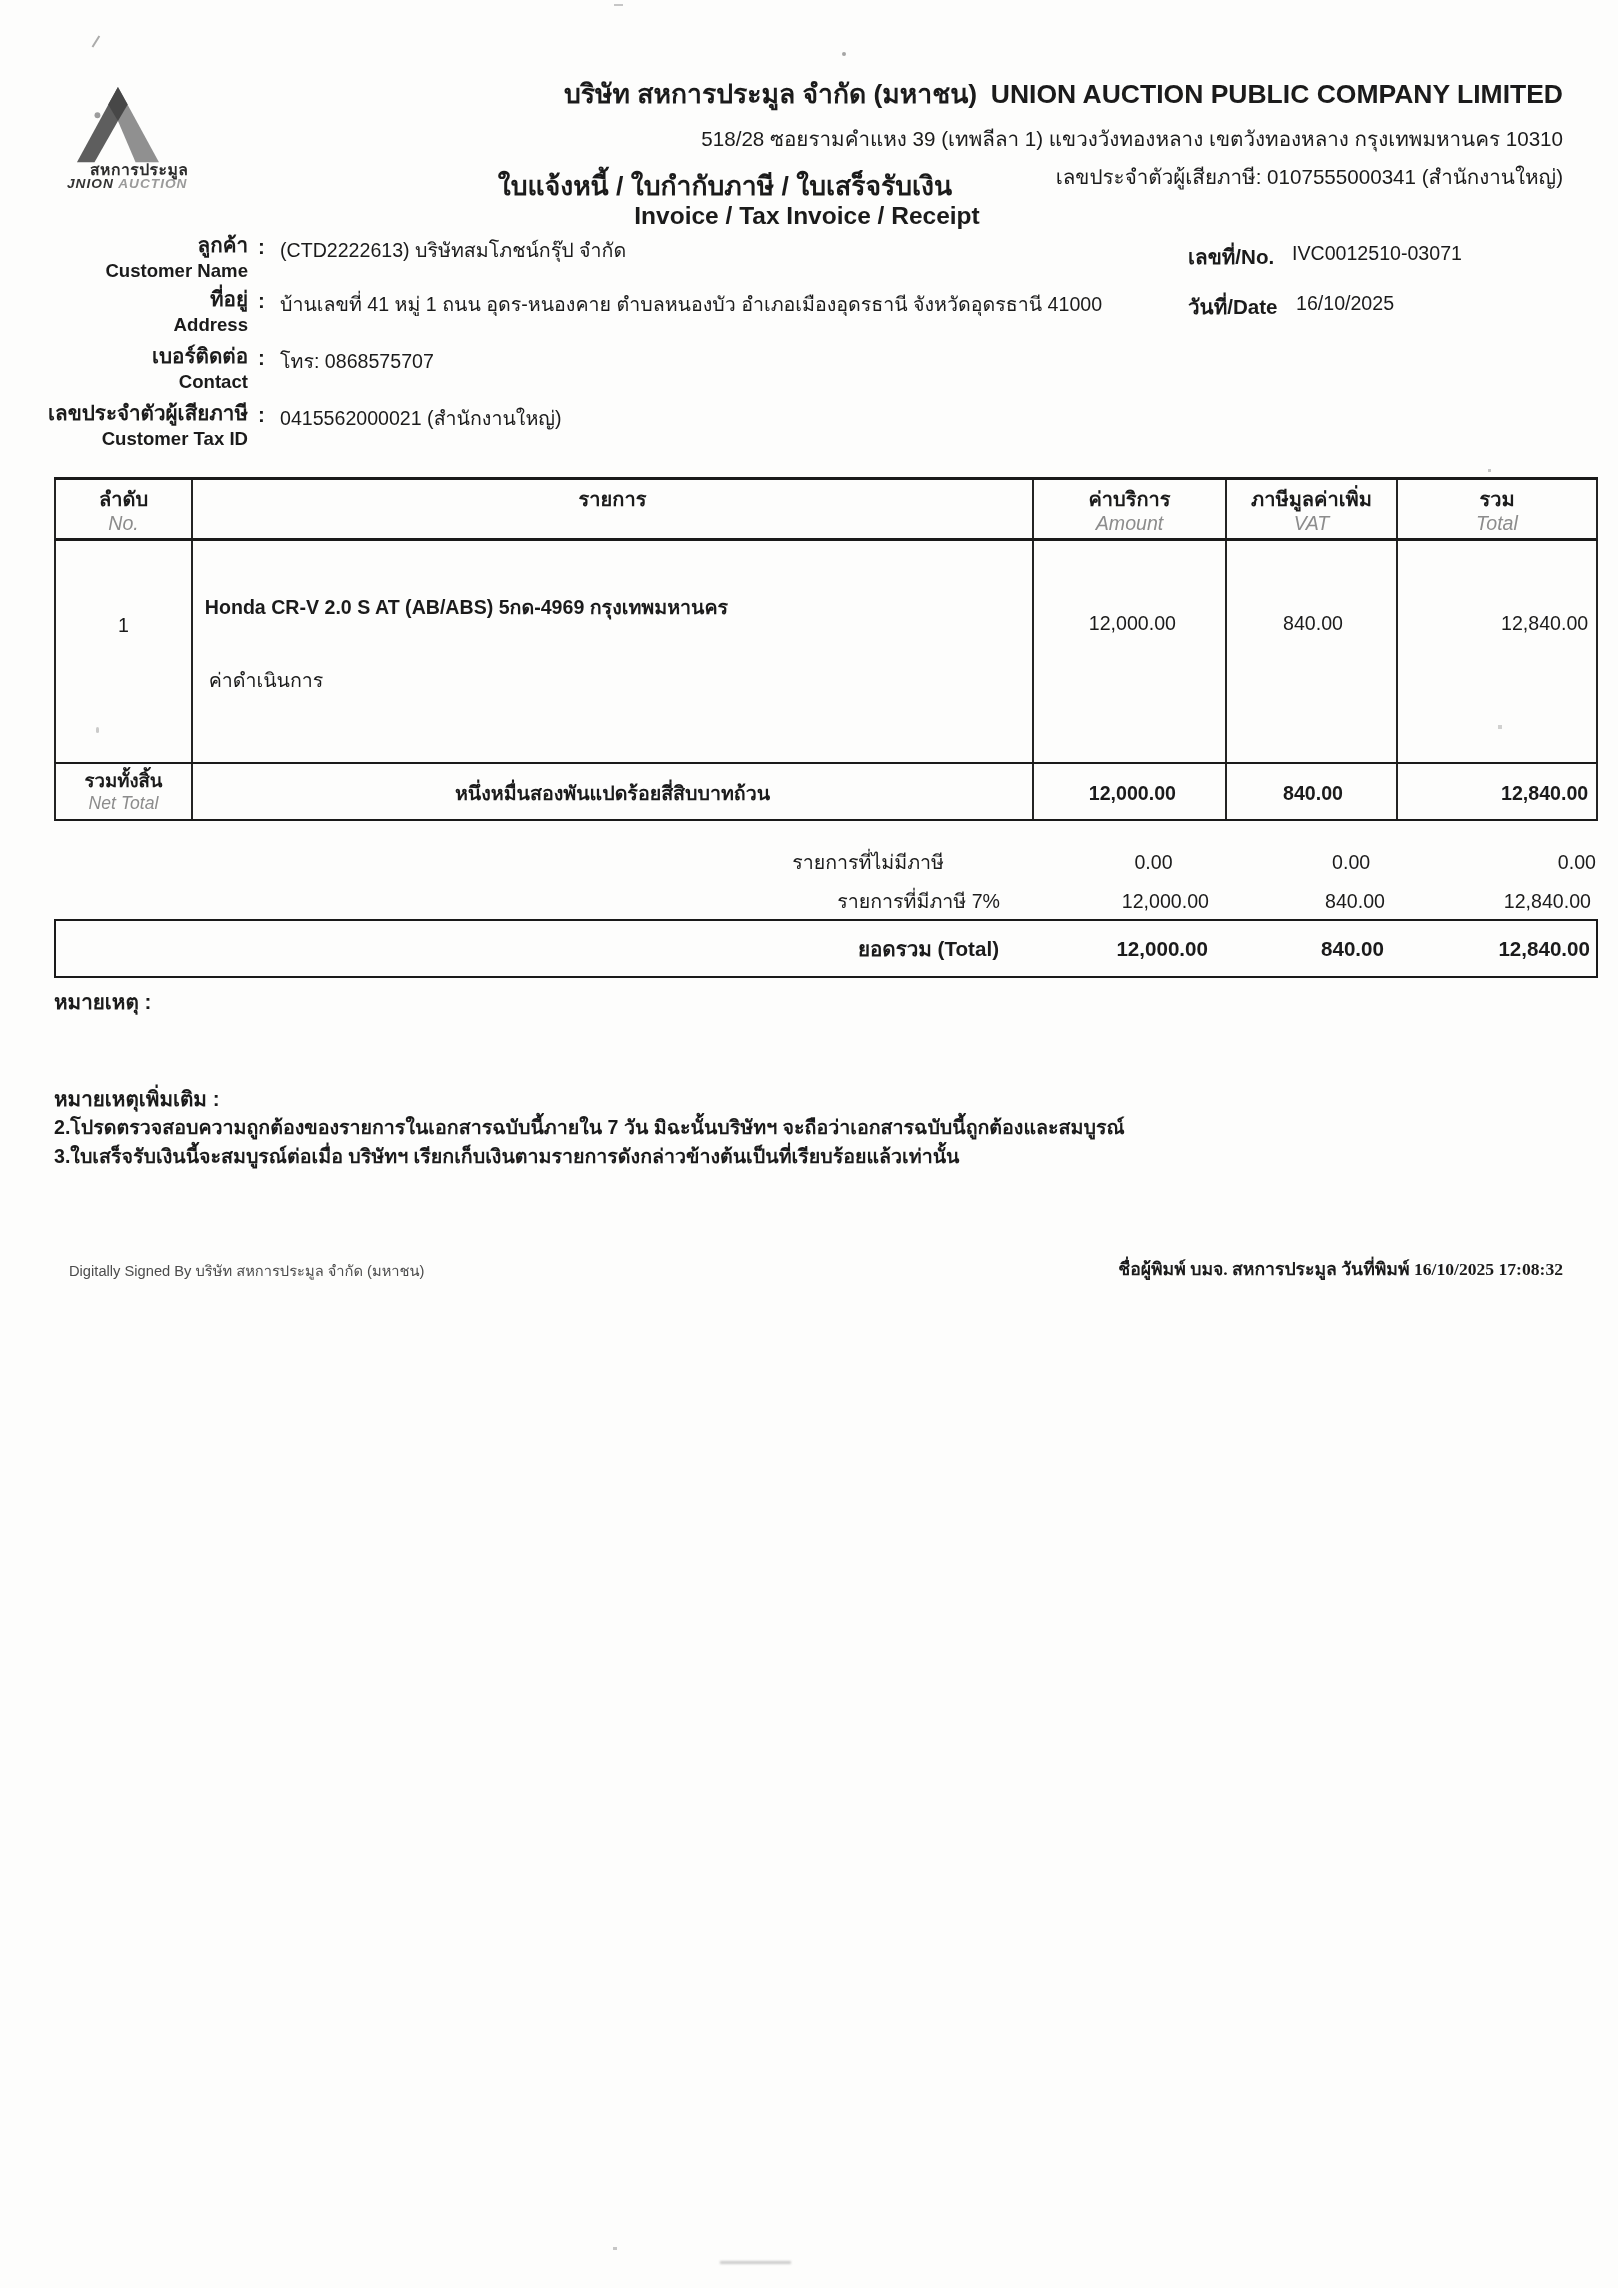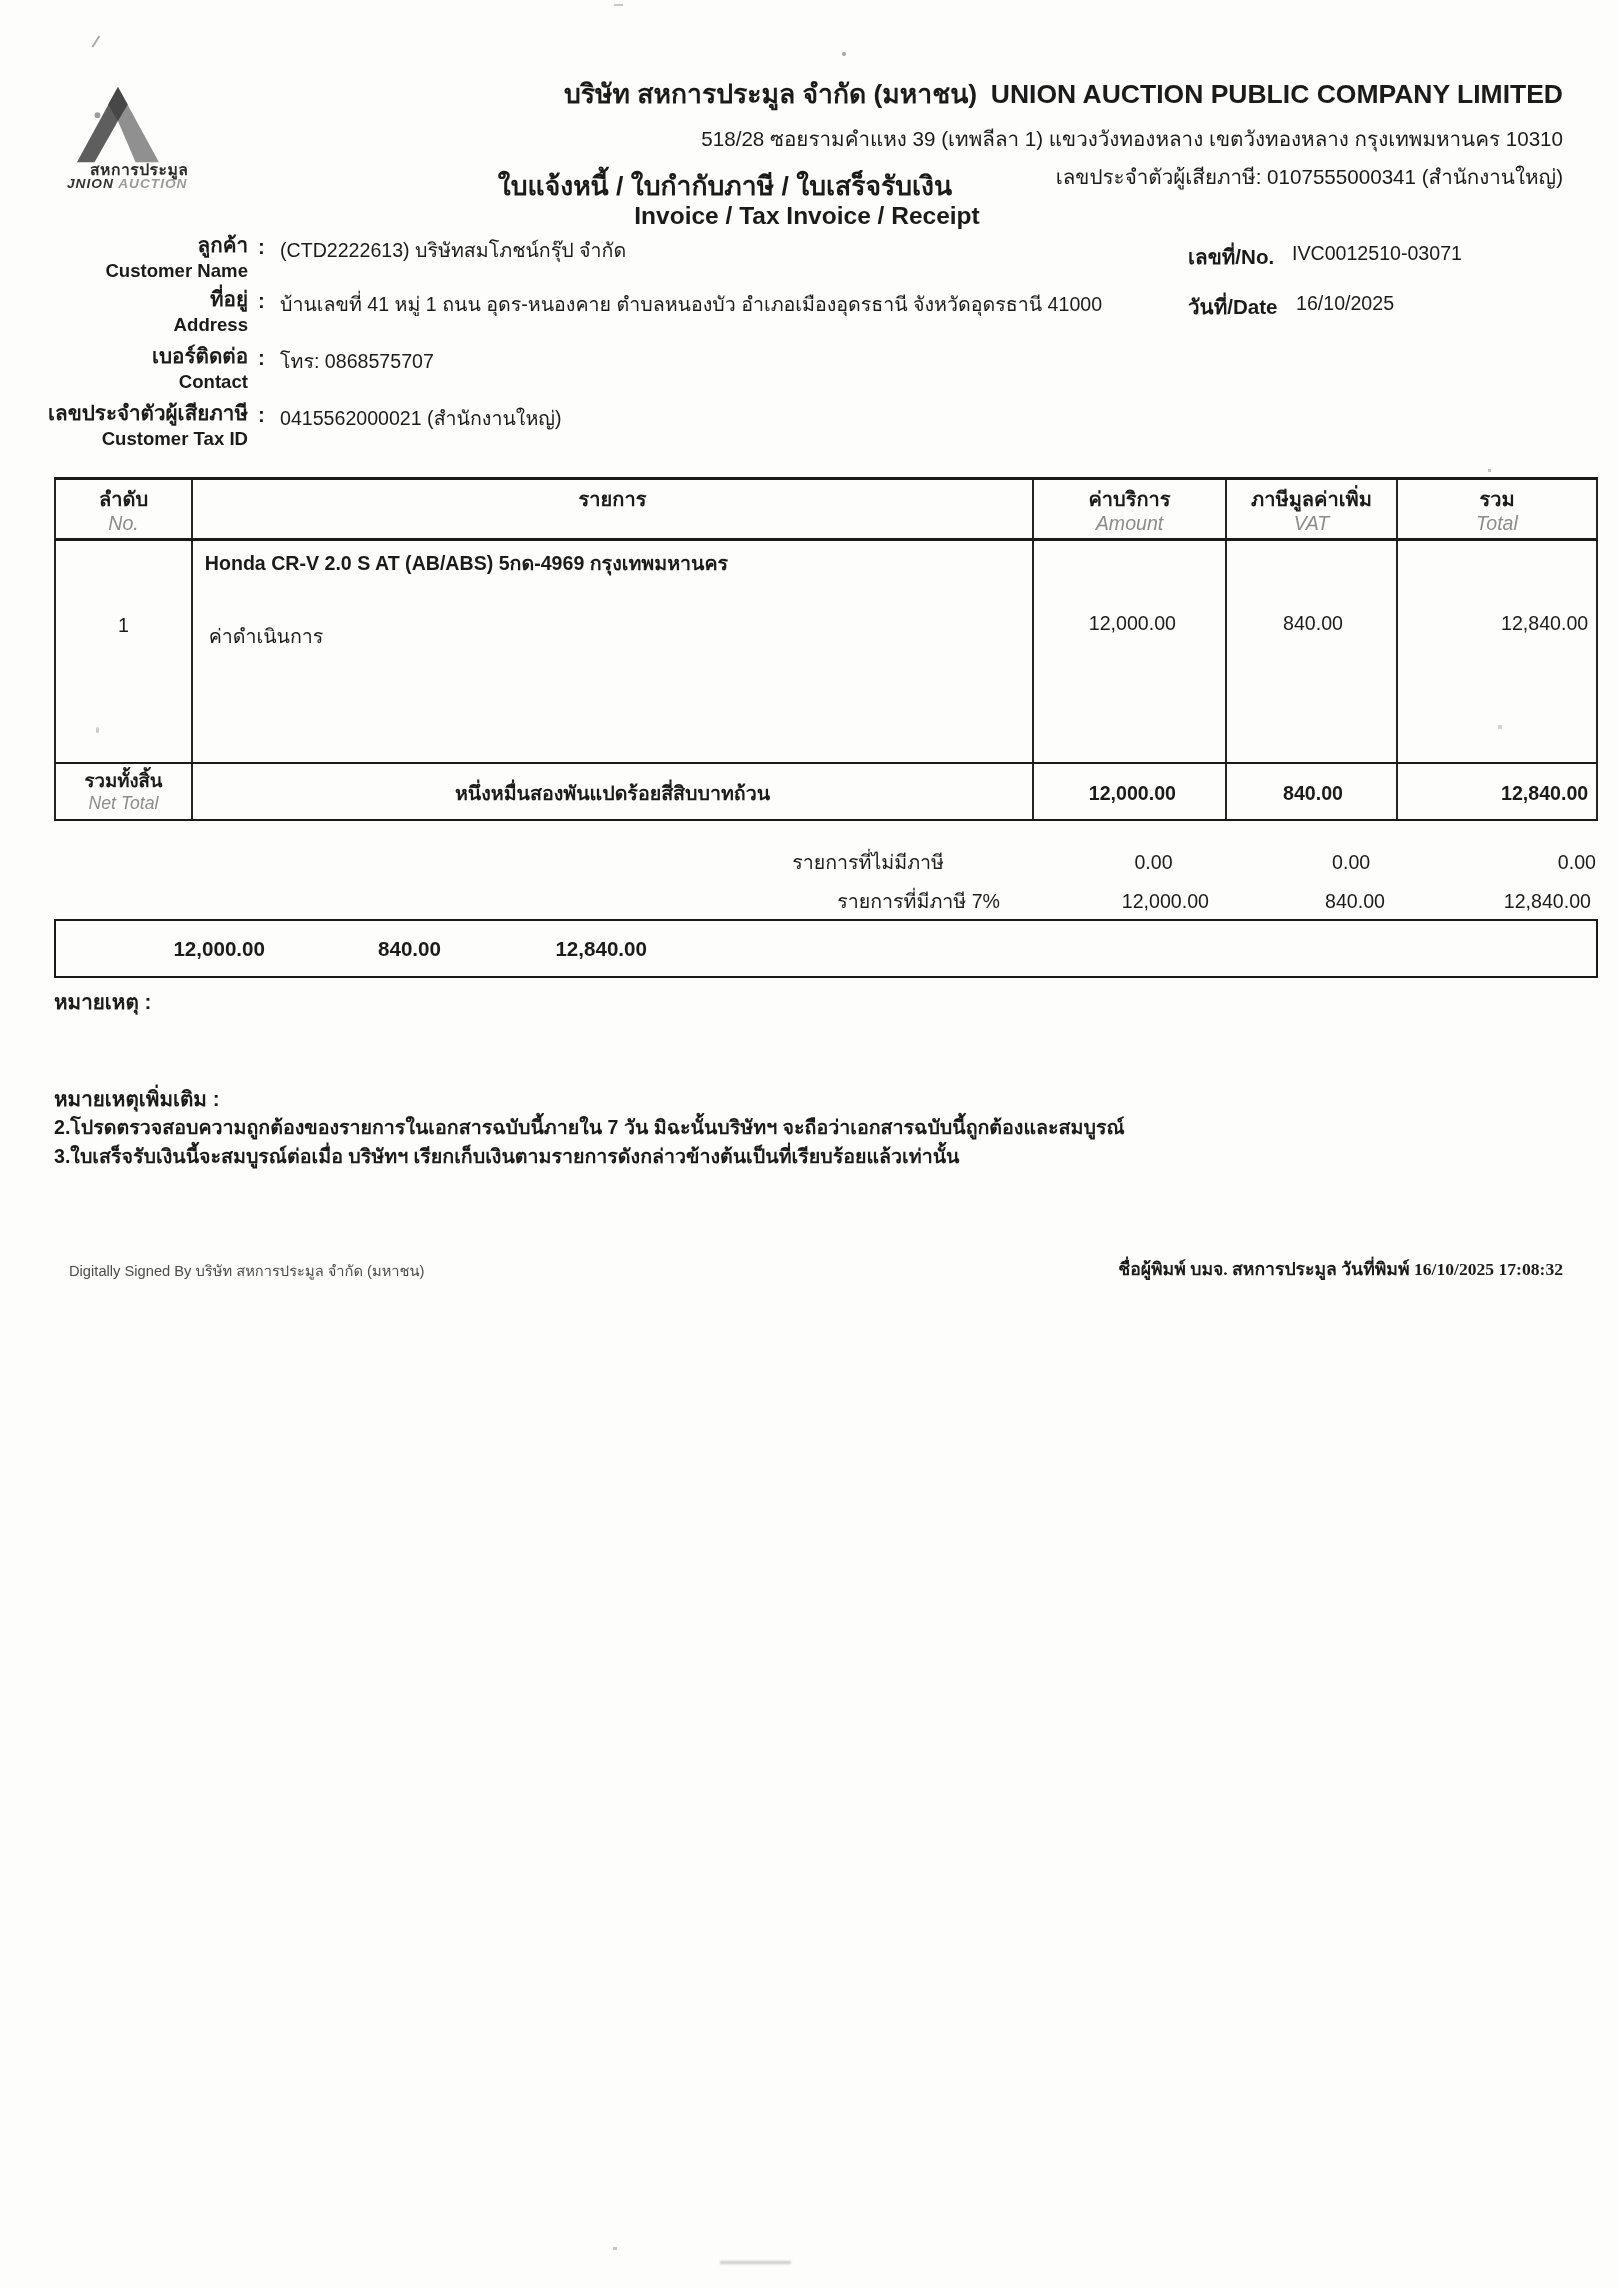--- a/index.html
+++ b/index.html
@@ -50,21 +50,21 @@
   .c3{width:193px;border-right:2px solid #242424;}
   .c4{width:171px;border-right:2px solid #242424;}
   .c5{flex:1;}
   .thead{height:61px;border-bottom:3.9px solid #1a1a1a;}
   .thead .cell{text-align:center;padding-top:6.9px;}
   .h-th{font-size:20px;font-weight:bold;line-height:25.5px;}
   .h-en{font-size:19.6px;font-style:italic;color:#8c8c8c;line-height:23.5px;}
   .tbody{height:221px;}
   .tbody .num{text-align:right;font-size:19.6px;padding-top:71px;}
   .tbody .c1{text-align:center;font-size:19.6px;padding-top:73px;}
-  .desc-title{font-size:19.6px;font-weight:bold;padding:5.9px 0 0 11.8px;}
+  .desc-title{font-size:19.6px;font-weight:bold;padding:5.9px 0 0 11.8px;margin-top:44px;}
   .desc-detail{font-size:19.6px;padding:41px 0 0 15.7px;}
   .pr-amt{padding-right:49px;}
   .pr-vat{padding-right:53px;}
   .pr-tot{padding-right:7.8px;}
   .tnet{height:59px;border-top:2.9px solid #1a1a1a;border-bottom:2.9px solid #1a1a1a;}
   .tnet .c1{text-align:center;padding-top:4.9px;}
   .nt-th{font-size:18.6px;font-weight:bold;line-height:23.5px;}
   .nt-en{font-size:17.6px;font-style:italic;color:#8c8c8c;line-height:23.5px;}
   .tnet .c2{text-align:center;font-size:19.6px;font-weight:bold;line-height:59px;}
   .tnet .num{text-align:right;font-size:19.6px;font-weight:bold;line-height:59px;}
@@ -211,20 +211,21 @@
       <div class="s-vat">0.00</div>
       <div class="s-tot">0.00</div>
     </div>
     <div class="sum-row sr2">
       <div class="s-lbl">รายการที่มีภาษี 7%</div>
       <div class="s-amt">12,000.00</div>
       <div class="s-vat">840.00</div>
       <div class="s-tot">12,840.00</div>
     </div>
     <div class="grand">
+      <div class="s-lbl">ยอดรวม (Total)</div>
       <div class="s-amt">12,000.00</div>
       <div class="s-vat">840.00</div>
       <div class="s-tot">12,840.00</div>
     </div>
   </div>
 
   <div class="remark">หมายเหตุ :</div>
 
   <div class="addnotes">
     <div class="line head">หมายเหตุเพิ่มเติม :</div>

